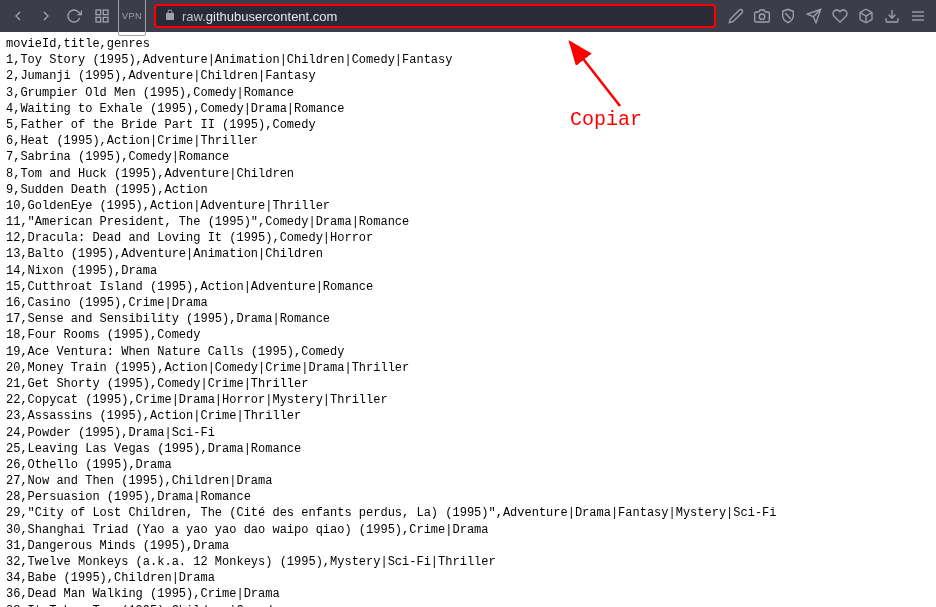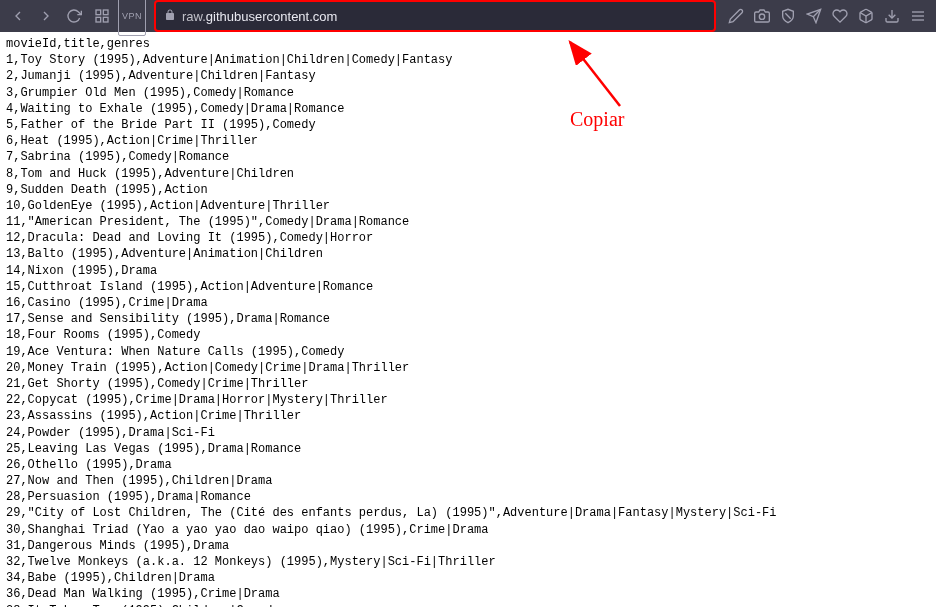--- a/index.html
+++ b/index.html
@@ -31,21 +31,21 @@
       border: 1px solid #a0a0b0;
       color: #a0a0b0;
       font-size: 9px;
       padding: 14px 3px;
       border-radius: 2px;
       letter-spacing: 0.5px;
     }
     
     .url-bar {
       flex: 1;
-      height: 32px;
+      height: 24px;
       background: #2a2a38;
       border: 2px solid #ff0000;
       border-radius: 4px;
       display: flex;
       align-items: center;
       padding: 0 8px;
       color: #c0c0c8;
       font-size: 13px;
       margin: 0 4px;
       overflow: hidden;
@@ -72,21 +72,21 @@
       left: 560px;
       pointer-events: none;
     }
     
     .annotation-text {
       position: absolute;
       top: 108px;
       left: 570px;
       color: #ff0000;
       font-size: 20px;
-      font-family: Liberation Serif, serif;
+      font-family: Liberation Mono, monospace;
       pointer-events: none;
     }
   </style>
 </head>
 <body>
 
 <div class="toolbar">
   <div class="toolbar-icon">
     <svg viewBox="0 0 24 24" fill="none" stroke="currentColor" stroke-width="2">
         <polyline points="15 18 9 12 15 6"></polyline>

